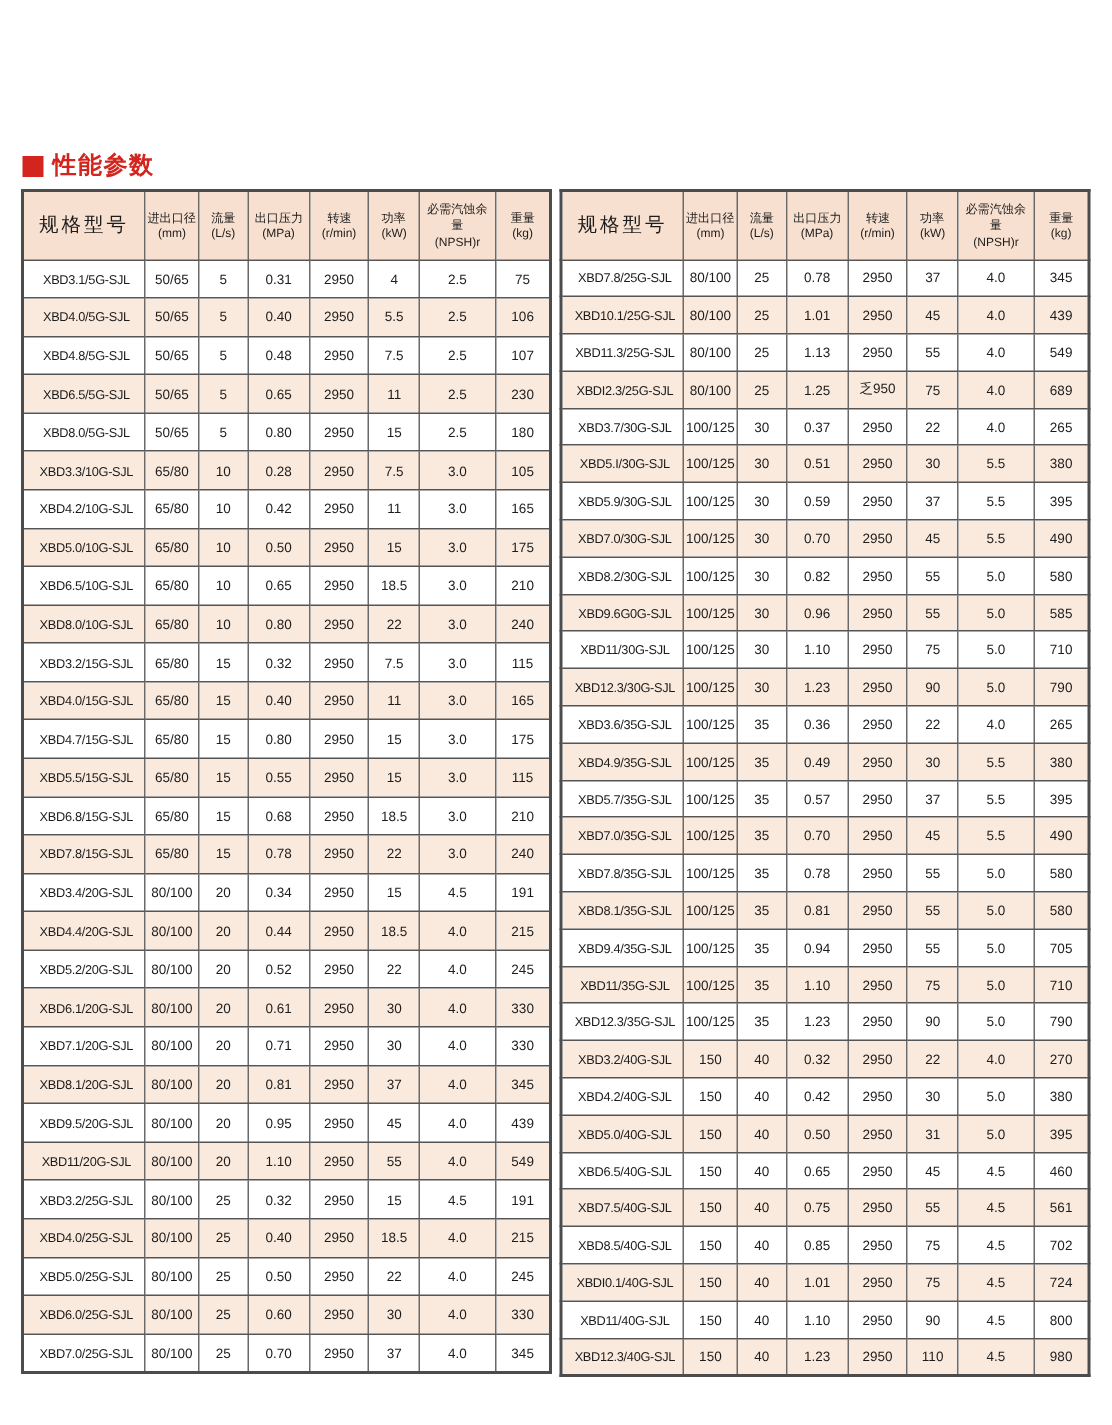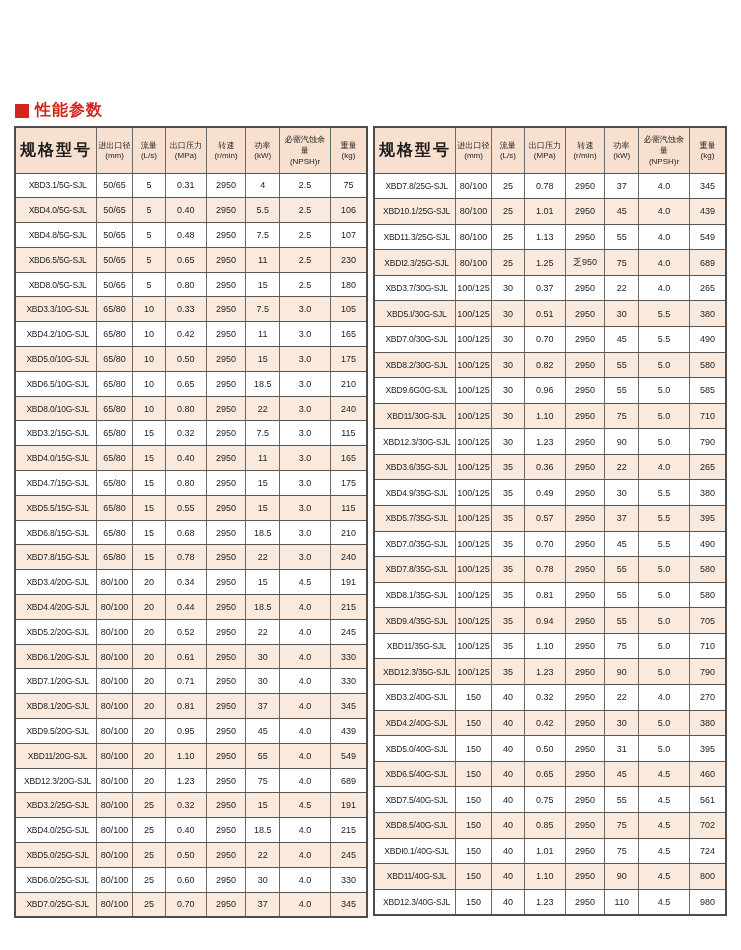--- a/index.html
+++ b/index.html
@@ -11,21 +11,21 @@
   .title-text { color:#d3251e; font-size:16px; font-weight:bold; letter-spacing:1px; }
 
   .tables { position:absolute; left:14px; top:118px; display:flex; gap:5px; }
   table.spec { border-collapse:collapse; table-layout:fixed; width:354px; height:790px;
                border:2px solid #4c4c4c; background:#fff; }
   table.spec th, table.spec td { border:1px solid #6a6a6a; border-top-color:#555; border-bottom-color:#555;
                text-align:center; vertical-align:middle; color:#1c1c1c; overflow:hidden; }
   table.spec thead tr { height:46px; background:#f8e0d0; }
   table.spec tbody tr { height:24.8px; }
   table.spec tbody tr:nth-child(even) { background:#faeadd; }
-  .th-model { font-size:16px; font-weight:bold; letter-spacing:2px; }
+  .th-model { font-size:13px; font-weight:normal; letter-spacing:2px; }
   th .h1 { font-size:8.5px; font-weight:normal; line-height:1.35; letter-spacing:0; transform:scale(0.95); }
   th .h2 { font-size:8px; font-weight:normal; line-height:1.2; }
   table.spec td { font-size:9px; }
   table.spec td.model { text-align:center; padding-left:3px; font-size:8.5px; letter-spacing:-0.2px; white-space:nowrap; }
 
   col.c-model { width:23.2%; } col.c-mm { width:10.2%; } col.c-ls { width:9.3%; }
   col.c-mpa { width:11.6%; } col.c-rpm { width:11.3%; } col.c-kw { width:9.6%; }
   col.c-npsh { width:14.4%; } col.c-kg { width:10.4%; }
 </style>
 </head>
@@ -132,21 +132,21 @@
             <td>0.80</td>
             <td>2950</td>
             <td>15</td>
             <td>2.5</td>
             <td>180</td>
           </tr>
           <tr>
             <td class="model">XBD3.3/10G-SJL</td>
             <td>65/80</td>
             <td>10</td>
-            <td>0.33</td>
+            <td>0.28</td>
             <td>2950</td>
             <td>7.5</td>
             <td>3.0</td>
             <td>105</td>
           </tr>
           <tr>
             <td class="model">XBD4.2/10G-SJL</td>
             <td>65/80</td>
             <td>10</td>
             <td>0.42</td>
@@ -317,30 +317,20 @@
           </tr>
           <tr>
             <td class="model">XBD11/20G-SJL</td>
             <td>80/100</td>
             <td>20</td>
             <td>1.10</td>
             <td>2950</td>
             <td>55</td>
             <td>4.0</td>
             <td>549</td>
-          </tr>
-          <tr>
-            <td class="model">XBD12.3/20G-SJL</td>
-            <td>80/100</td>
-            <td>20</td>
-            <td>1.23</td>
-            <td>2950</td>
-            <td>75</td>
-            <td>4.0</td>
-            <td>689</td>
           </tr>
           <tr>
             <td class="model">XBD3.2/25G-SJL</td>
             <td>80/100</td>
             <td>25</td>
             <td>0.32</td>
             <td>2950</td>
             <td>15</td>
             <td>4.5</td>
             <td>191</td>
@@ -487,20 +477,30 @@
             <td class="model">XBD5.I/30G-SJL</td>
             <td>100/125</td>
             <td>30</td>
             <td>0.51</td>
             <td>2950</td>
             <td>30</td>
             <td>5.5</td>
             <td>380</td>
           </tr>
           <tr>
+            <td class="model">XBD5.9/30G-SJL</td>
+            <td>100/125</td>
+            <td>30</td>
+            <td>0.59</td>
+            <td>2950</td>
+            <td>37</td>
+            <td>5.5</td>
+            <td>395</td>
+          </tr>
+          <tr>
             <td class="model">XBD7.0/30G-SJL</td>
             <td>100/125</td>
             <td>30</td>
             <td>0.70</td>
             <td>2950</td>
             <td>45</td>
             <td>5.5</td>
             <td>490</td>
           </tr>
           <tr>

